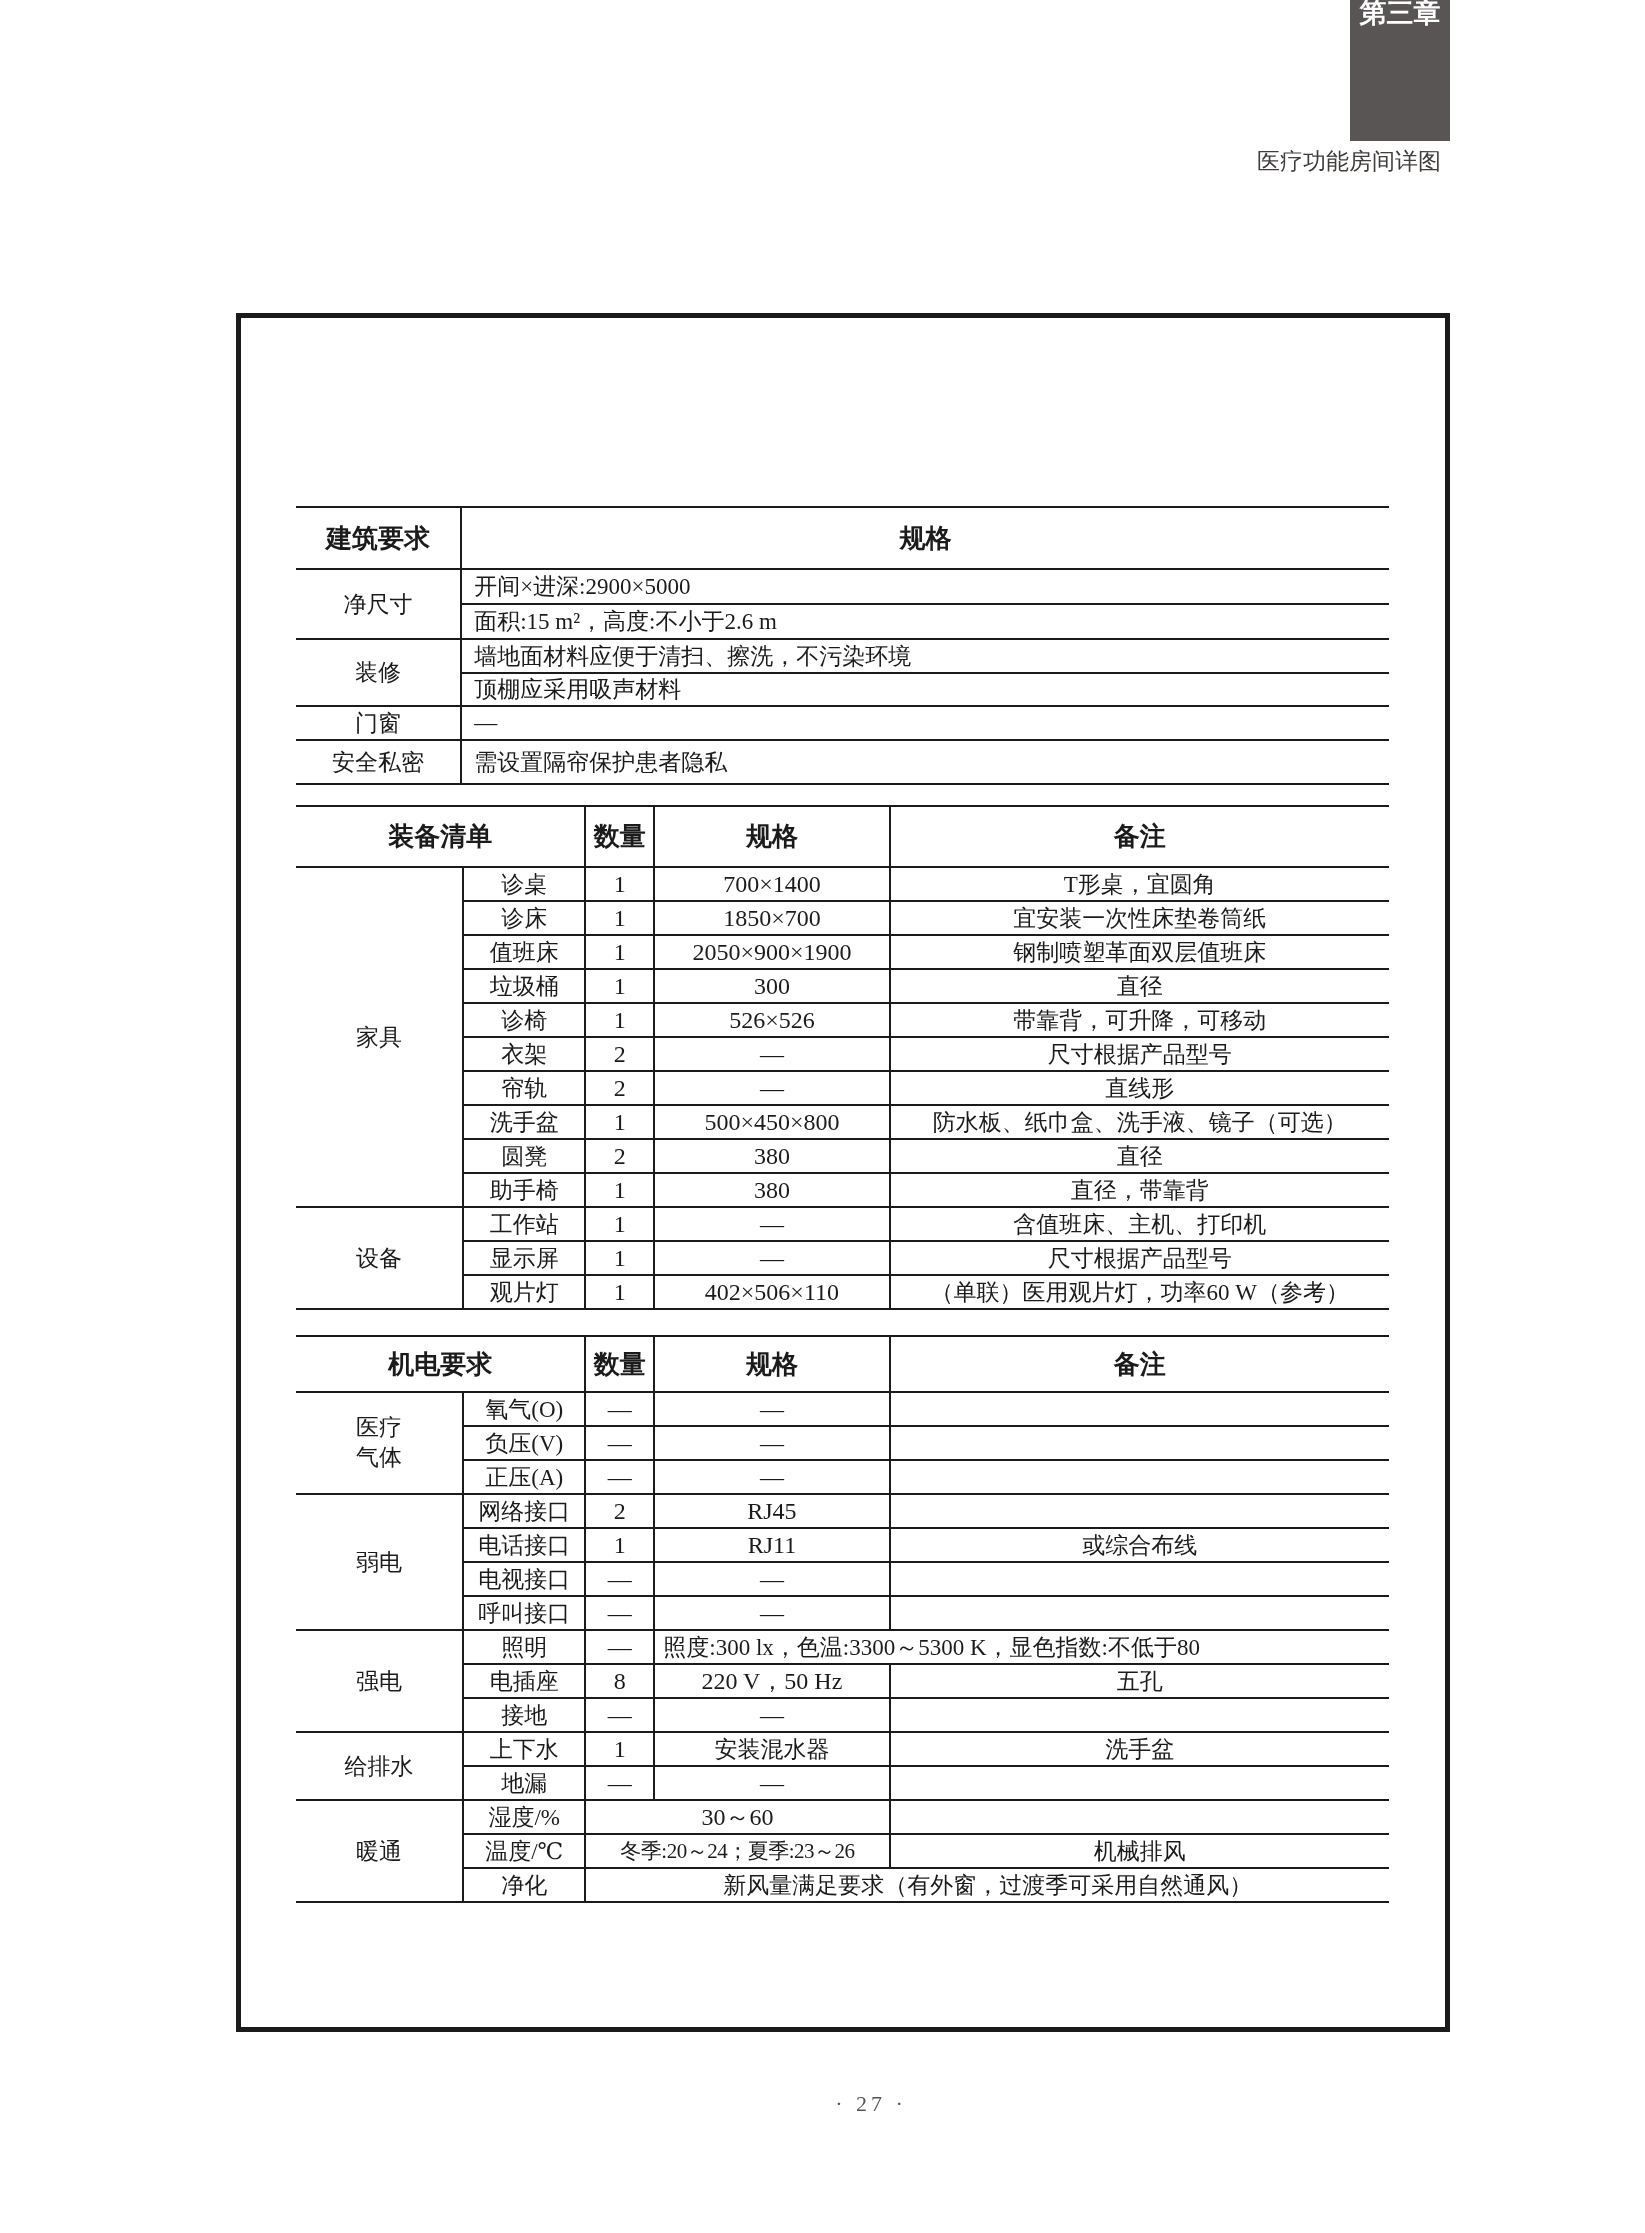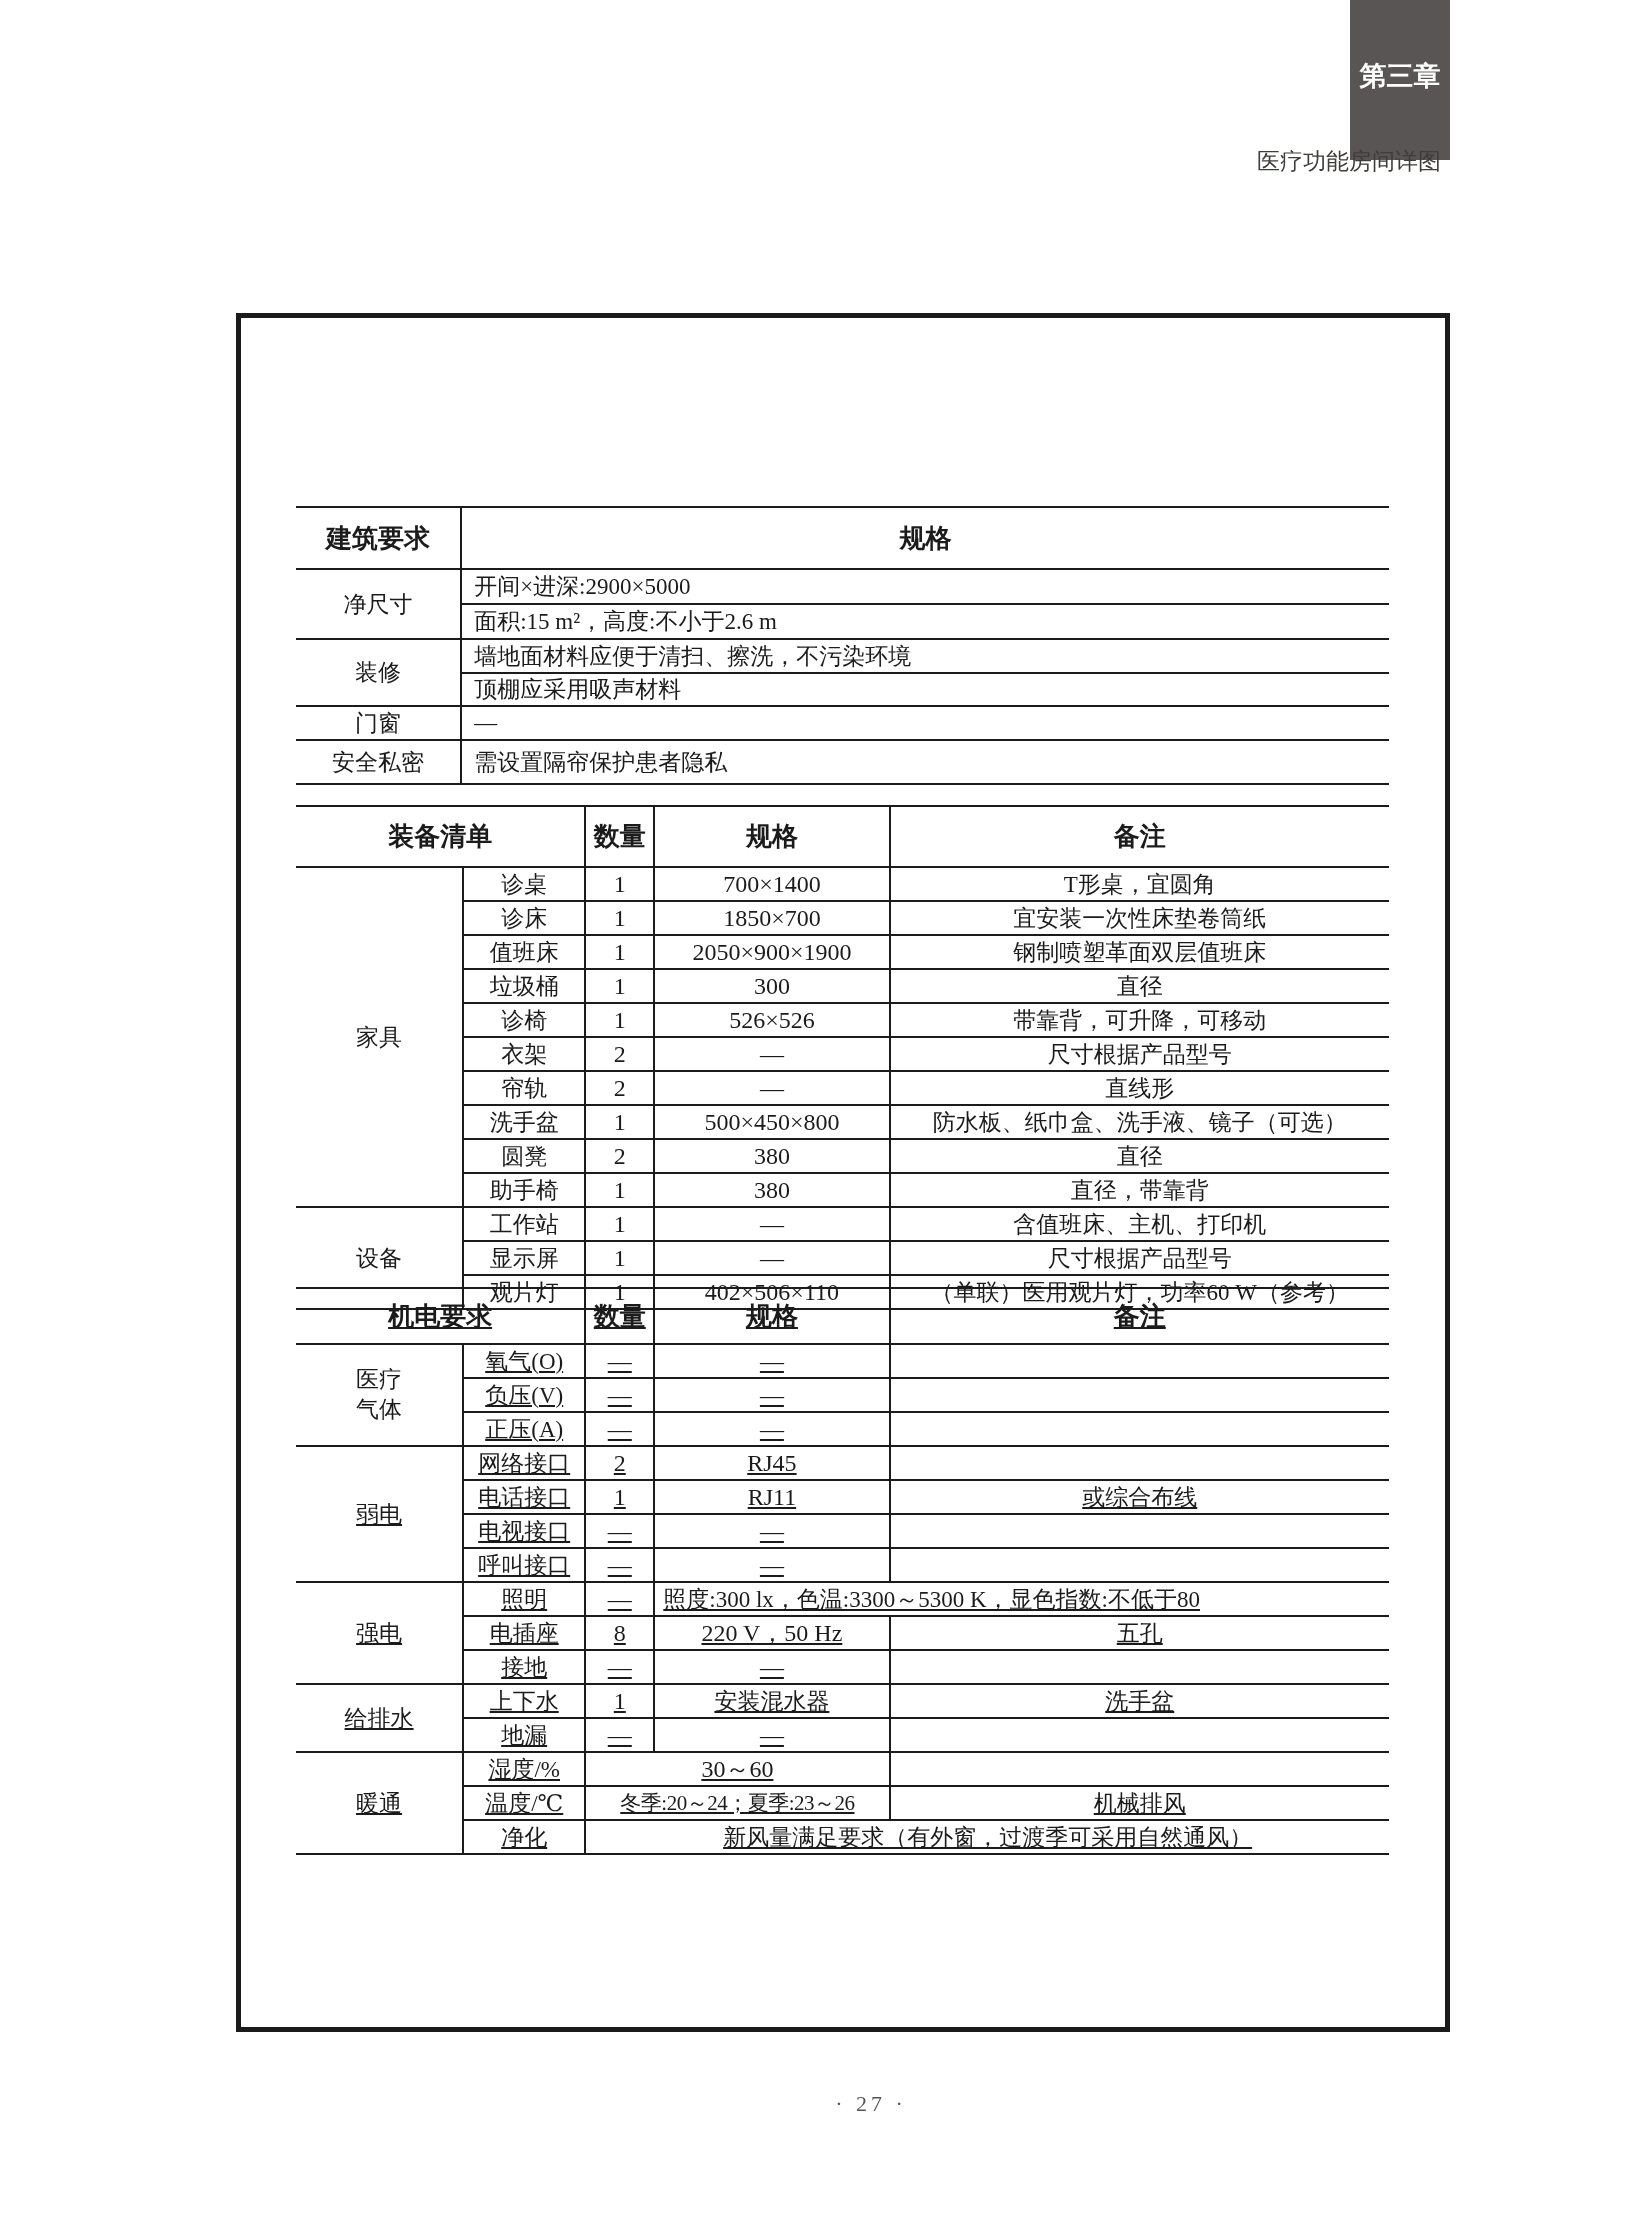--- a/index.html
+++ b/index.html
@@ -1,21 +1,21 @@
 <!DOCTYPE html>
 <html><head>
 <meta charset="utf-8">
 <style>
   html,body{margin:0;padding:0;background:#e8e8e8;}
   #page{position:relative;width:1646px;height:2234px;background:#ffffff;
         font-family:"Liberation Serif","DejaVu Serif",serif;color:#1b1b1b;overflow:hidden;}
 
   
-  .chapter-tab{position:absolute;left:1350px;top:0;width:100px;height:160px;
-               background:#595555;display:flex;align-items:center;justify-content:center;}
+  .chapter-tab{position:absolute;left:1350px;top:0;width:100px;height:141px;
+               background:#595555;display:flex;align-items:flex-start;justify-content:center;}
   .chapter-tab span{color:#ffffff;font-family:"Liberation Sans","DejaVu Sans",sans-serif;
                     font-weight:bold;font-size:27px;line-height:1;padding-bottom:7px;white-space:nowrap;}
   .chapter-subtitle{position:absolute;top:146px;right:205px;font-size:23px;color:#3f3c3a;
                     font-family:"Liberation Sans","DejaVu Sans",sans-serif;white-space:nowrap;}
 
   
   .border-box{position:absolute;left:236px;top:313px;width:1214px;height:1719px;
               border:5px solid #1b1b1b;box-sizing:border-box;}
 
   table{border-collapse:collapse;table-layout:fixed;position:absolute;}
@@ -36,21 +36,21 @@
   #t2{left:296px;top:506px;width:1093px;border-top:2px solid #1b1b1b;border-bottom:2px solid #1b1b1b;}
   #t2 td{border-bottom:2px solid #1b1b1b;}
   #t2 .lab{border-right:2px solid #1b1b1b;}
 
   
   .spec-table{left:296px;width:1093px;border-top:2px solid #1b1b1b;border-bottom:2px solid #1b1b1b;}
   .spec-table td{border-bottom:2px solid #1b1b1b;}
   .spec-table .vitem{border-left:2px solid #1b1b1b;border-right:2px solid #1b1b1b;border-radius:17px;}
   .spec-table .vr{border-right:2px solid #1b1b1b;}
   #t3{top:805px;}
-  #t4{top:1287px;text-decoration:underline;}
+  #t4{top:1335px;}
 
   .page-number{position:absolute;left:0;top:2091px;width:1646px;text-align:center;
                font-size:22px;color:#555555;letter-spacing:4px;padding-left:48px;}
 </style>
 </head>
 <body>
 
 <div id="page">
 
   <div class="chapter-tab">

